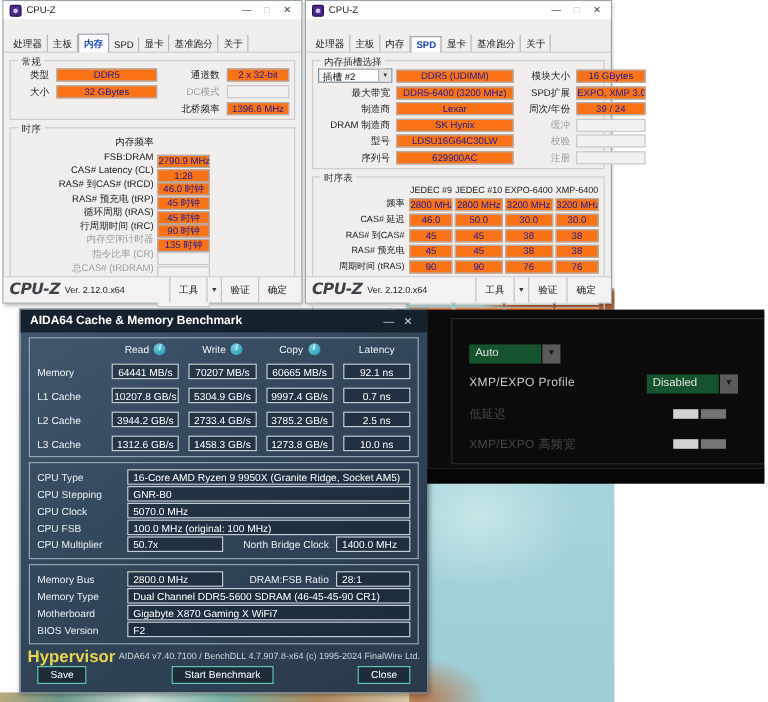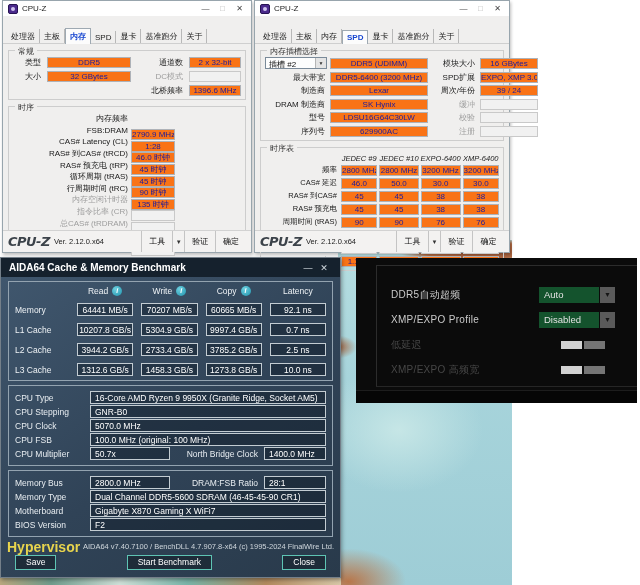--- a/index.html
+++ b/index.html
@@ -45,25 +45,25 @@
   .cz-logo { font-family:"DejaVu Sans", sans-serif; font-size:13px; font-style:italic; font-weight:bold; color:#3c434a; letter-spacing:-0.5px; }
   .cz-ver { font-size:7.5px; color:#222; margin-left:4px; flex:1; white-space:nowrap; }
   .cz-fbtns { display:flex; align-items:stretch; height:100%; flex:1.2; }
   .cz-fbtn { flex:1; font-size:8px; color:#111; display:flex; align-items:center; justify-content:center; border-left:1px solid #c4c4c4; white-space:nowrap; }
   .cz-fbtn.arrow { flex:0 0 12px; font-size:6px; color:#333; }
   .spd-grid { display:grid; grid-template-columns:62px 98px 46px 58px; gap:2.5px 3px; align-items:center; }
   .cz-dd { display:flex; height:12px; border:1px solid #7a8a99; background:#fdfdfd; align-items:stretch; }
   .cz-dd-text { flex:1; font-size:8px; color:#111; padding:1px 0 0 3px; white-space:nowrap; }
   .cz-dd-btn { width:11px; background:#e4e4e4; border-left:1px solid #b5b5b5; font-size:5px; color:#333; display:flex; align-items:center; justify-content:center; }
   .tbl-grid { display:grid; grid-template-columns:74px 1fr 1fr 1fr 1fr; gap:2px 2px; align-items:center; }
-  .th { font-size:7.5px; color:#222; text-align:center; white-space:nowrap;font-style:italic; }
+  .th { font-size:7.5px; color:#222; text-align:center; white-space:nowrap; }
   .tbl-grid .lab { font-size:7.5px; }
 
   
-  .aida { position:absolute; left:0; top:257px; width:341px; height:321px; z-index:5;
+  .aida { position:absolute; left:16px; top:257px; width:341px; height:321px; z-index:5;
     background:linear-gradient(145deg,#41586f 0%, #304357 55%, #293a4b 100%);
     border:1px solid #747f89; box-shadow:1px 2px 4px rgba(0,0,0,.35); overflow:hidden; }
   .aida-title { height:19px; background:#15212d; display:flex; align-items:center; padding:0 8px; }
   .aida-title-text { flex:1; color:#fff; font-weight:bold; font-size:10px; white-space:nowrap; }
   .aida-ctrl { width:16px; text-align:center; color:#cfd6dc; font-size:9px; }
   .abox { border:1px solid #93a3b0; margin:4px 7px 3px; padding:4px 6px; }
   .bench { display:grid; grid-template-columns:54px 1fr 1fr 1fr 1fr; gap:7px 8px; align-items:center; }
   .bench .rowlab { font-size:8.5px; color:#eef2f5; white-space:nowrap; }
   .bench-h { display:flex; align-items:center; justify-content:center; gap:4px; font-size:8.5px; color:#eef2f5; }
   .info-i { width:10px; height:10px; border-radius:50%; background:radial-gradient(circle at 35% 30%, #6fd0e0, #1f93ad); color:#fff; font-size:7px; font-weight:bold; font-style:italic; text-align:center; line-height:10px; flex:0 0 auto; }
@@ -430,21 +430,20 @@
   <div class="aida-btns">
     <span class="abtn">Save</span>
     <span class="abtn mid">Start Benchmark</span>
     <span class="abtn">Close</span>
   </div>
 </div>
 
 <div class="bios">
   <div class="bios-inner">
     <div class="brow">
-      <span class="blabel">DDR5自动超频</span>
       <span class="bdd">
         <span class="bdd-text">Auto</span>
         <span class="bdd-btn">▼</span>
       </span>
     </div>
     <div class="brow">
       <span class="blabel">XMP/EXPO Profile</span>
       <span class="bdd">
         <span class="bdd-text">Disabled</span>
         <span class="bdd-btn">▼</span>

